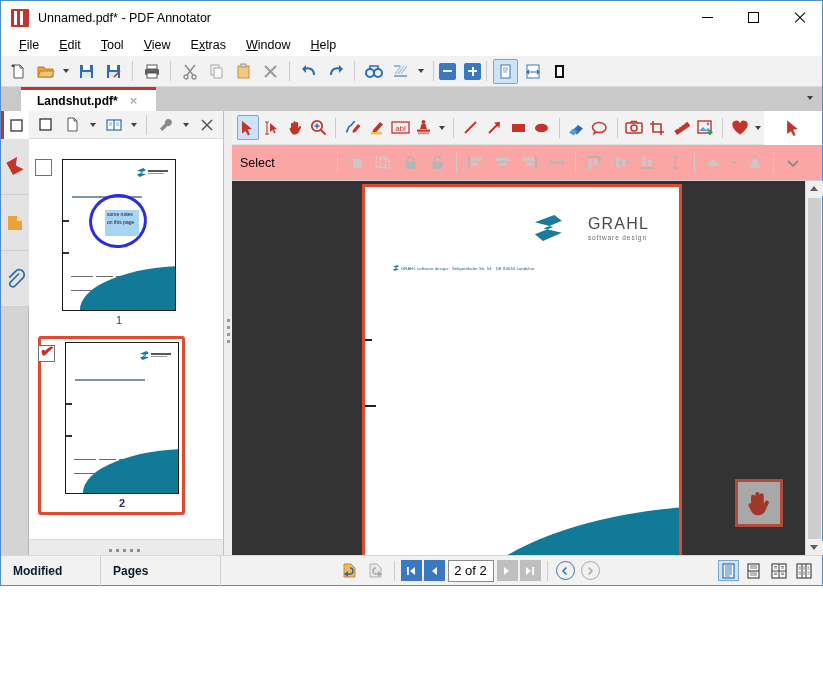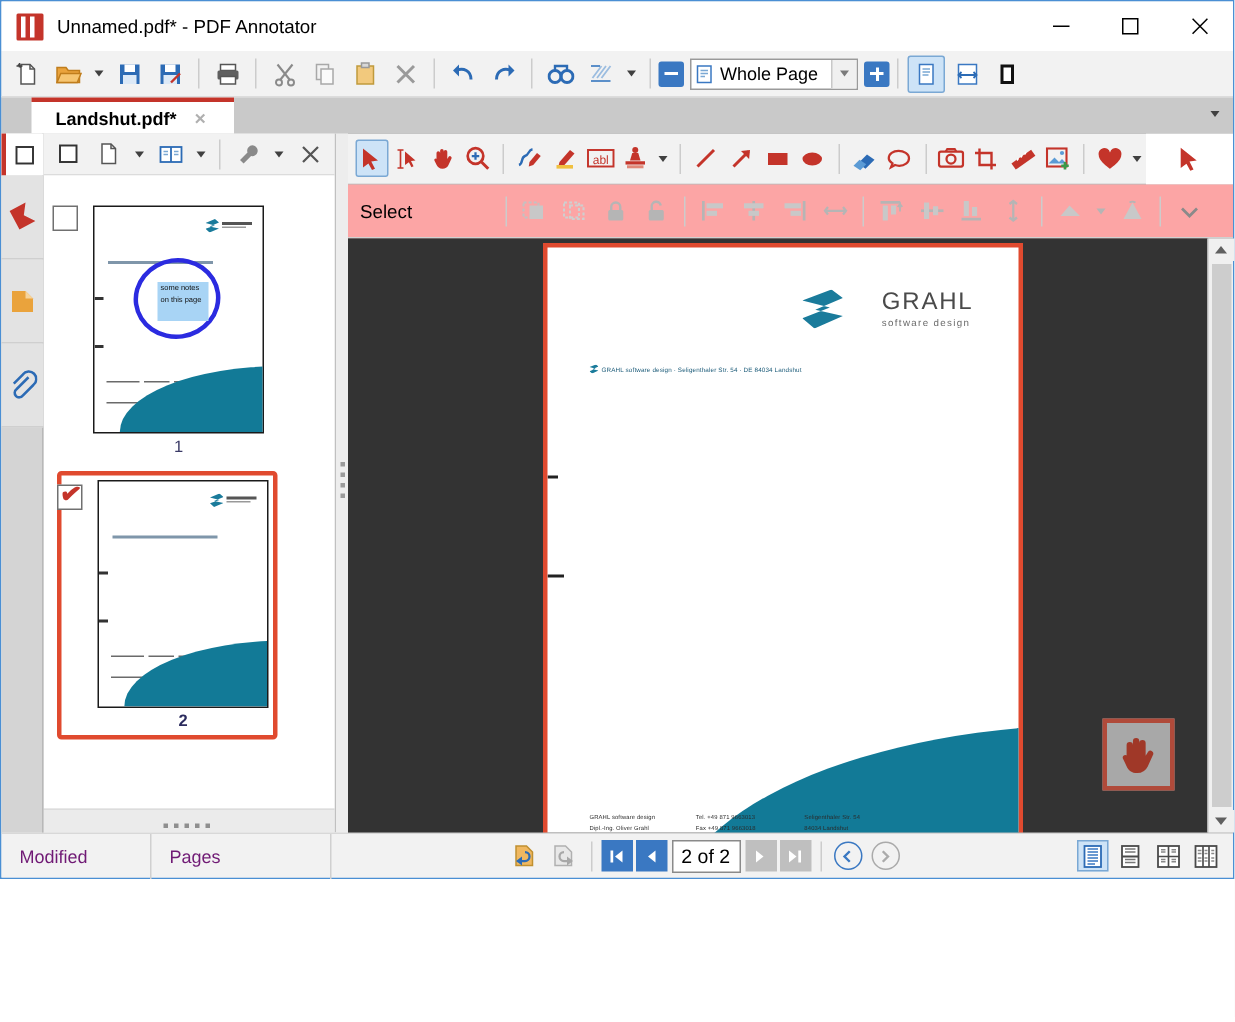--- a/index.html
+++ b/index.html
@@ -498,23 +498,23 @@
 
   
   .statusbar {
     height: 30px;
     background: #f2f2f2;
     border-top: 1px solid #d8d8d8;
     display: flex; align-items: center;
     flex: 0 0 auto;
   }
   .stcell {
-    font-size: 12px; color: #701a75;
+    font-size: 12px; color: #0f172a;
     padding: 0 12px;
-    height: 30px; display: flex; align-items: center;
+    height: 30px; display: flex; align-items: center; font-weight: bold;
   }
   .stcell.b { border-right: 1px solid #d0d0d0; }
   .navbtn {
     width: 21px; height: 21px;
     background: #3a78c2;
     display: flex; align-items: center; justify-content: center;
     margin: 0 1px;
   }
   .navbtn.dis { background: #bfbfbf; }
   .pagebox {
@@ -558,20 +558,29 @@
         </div>
       <div class="wbtn">
           <div class="gl-max"></div>
         </div>
       <div class="wbtn close">
           <div class="gl-close"></div>
         </div>
     </div>
   </div>
 
+  <div class="menubar">
+    <div class="menu-item"><u>F</u><span>ile</span></div>
+    <div class="menu-item"><u>E</u>dit</div>
+    <div class="menu-item"><u>T</u>ool</div>
+    <div class="menu-item"><u>V</u>iew</div>
+    <div class="menu-item">E<u>x</u>tras</div>
+    <div class="menu-item"><u>W</u>indow</div>
+    <div class="menu-item"><u>H</u>elp</div>
+  </div>
 
   <div class="maintoolbar">
     <div class="tb">
       <svg width="17" height="17" viewBox="0 0 17 17">
           <path d="M4 2h6l3 3v10H4z" fill="#fff" stroke="#555" stroke-width="1"></path>
           <path d="M10 2v3h3" fill="none" stroke="#555"></path>
           <path d="M2 2l2 2M3 1l0 3M1 3l4 0" stroke="#444" stroke-width="1"></path>
         </svg>
     </div>
     <div class="tb">
@@ -658,30 +667,20 @@
           <path d="M3 11L9 3M6 11l6-8M9 11l6-8" stroke="#9cbde0" stroke-width="1.2"></path>
           <path d="M2 3h6" stroke="#5b8fc9" stroke-width="1.2"></path>
         </svg>
     </div>
     <div class="tb sm">
         <span class="caret"></span>
       </div>
     <div class="tbsep"></div>
     <div class="sqbtn"></div>
     <div style="width:4px"></div>
-    <div class="zoombox">
-      <svg width="13" height="13" viewBox="0 0 13 13">
-          <rect x="2" y="1" width="9" height="11" fill="#fff" stroke="#3a78c2"></rect>
-          <path d="M4 4h5M4 6h5M4 8h3" stroke="#7aa8d4"></path>
-        </svg>
-      <span class="zoomtext">Whole Page</span>
-      <span class="zoomarrow">
-          <span class="caret" style="border-top-color:#7a7a7a"></span>
-        </span>
-    </div>
     <div style="width:4px"></div>
     <div class="sqbtn plus"></div>
     <div class="tbsep"></div>
     <div class="tb active">
       <svg width="15" height="15" viewBox="0 0 15 15">
           <rect x="3" y="1" width="9" height="13" fill="#fff" stroke="#3a78c2"></rect>
           <path d="M5 4h5M5 6h5M5 8h4" stroke="#7aa8d4"></path>
         </svg>
     </div>
     <div class="tb">

